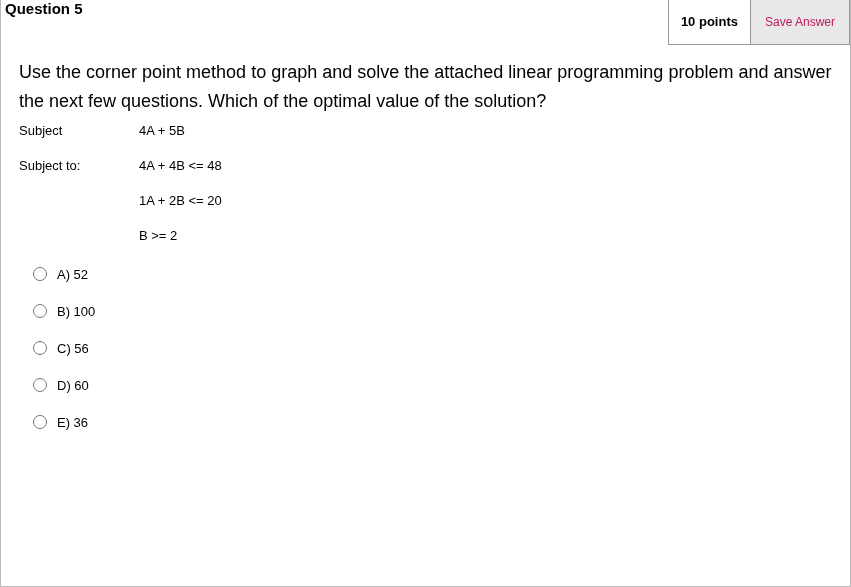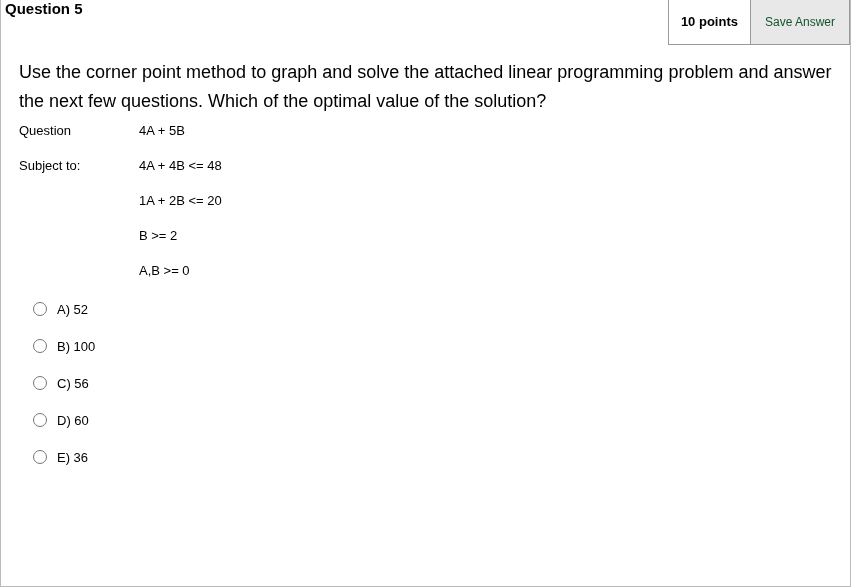--- a/index.html
+++ b/index.html
@@ -51,21 +51,21 @@
       display: flex;
       align-items: center;
       font-weight: bold;
     }
     .save-btn {
       border: 1px solid #999;
       border-top: none;
       background: #e8e8e8;
       padding: 6px 14px;
       font-size: 12px;
-      color: #14532d;
+      color: #be185d;
       cursor: pointer;
       display: flex;
       align-items: center;
     }
     .content {
       padding: 30px 18px 18px 18px;
     }
     .prompt {
       font-size: 18px;
       line-height: 1.6;
@@ -117,32 +117,31 @@
     <div class="header-right">
       <div class="points-box">10 points</div>
       <div class="save-btn">Save Answer</div>
     </div>
   </div>
 
   <div class="content">
     <div class="prompt">Use the corner point method to graph and solve the attached linear programming problem and answer the next few questions. Which of the optimal value of the solution?</div>
 
     <div class="lp-row">
-      <div class="lp-label">Question</div>
+      <div class="lp-label">Subject</div>
       <div class="lp-expr">4A + 5B</div>
     </div>
 
     <div class="lp-row">
       <div class="lp-label">Subject to:</div>
       <div class="lp-expr">4A + 4B &lt;= 48</div>
     </div>
 
     <div class="lp-indent">1A + 2B &lt;= 20</div>
     <div class="lp-indent">B &gt;= 2</div>
-    <div class="lp-indent">A,B &gt;= 0</div>
 
     <div class="options">
       <div class="option-row">
         <input type="radio" name="q12" style="">
         <span class="option-label">A) 52</span>
       </div>
       <div class="option-row">
         <input type="radio" name="q12" style="">
         <span class="option-label">B) 100</span>
       </div>

